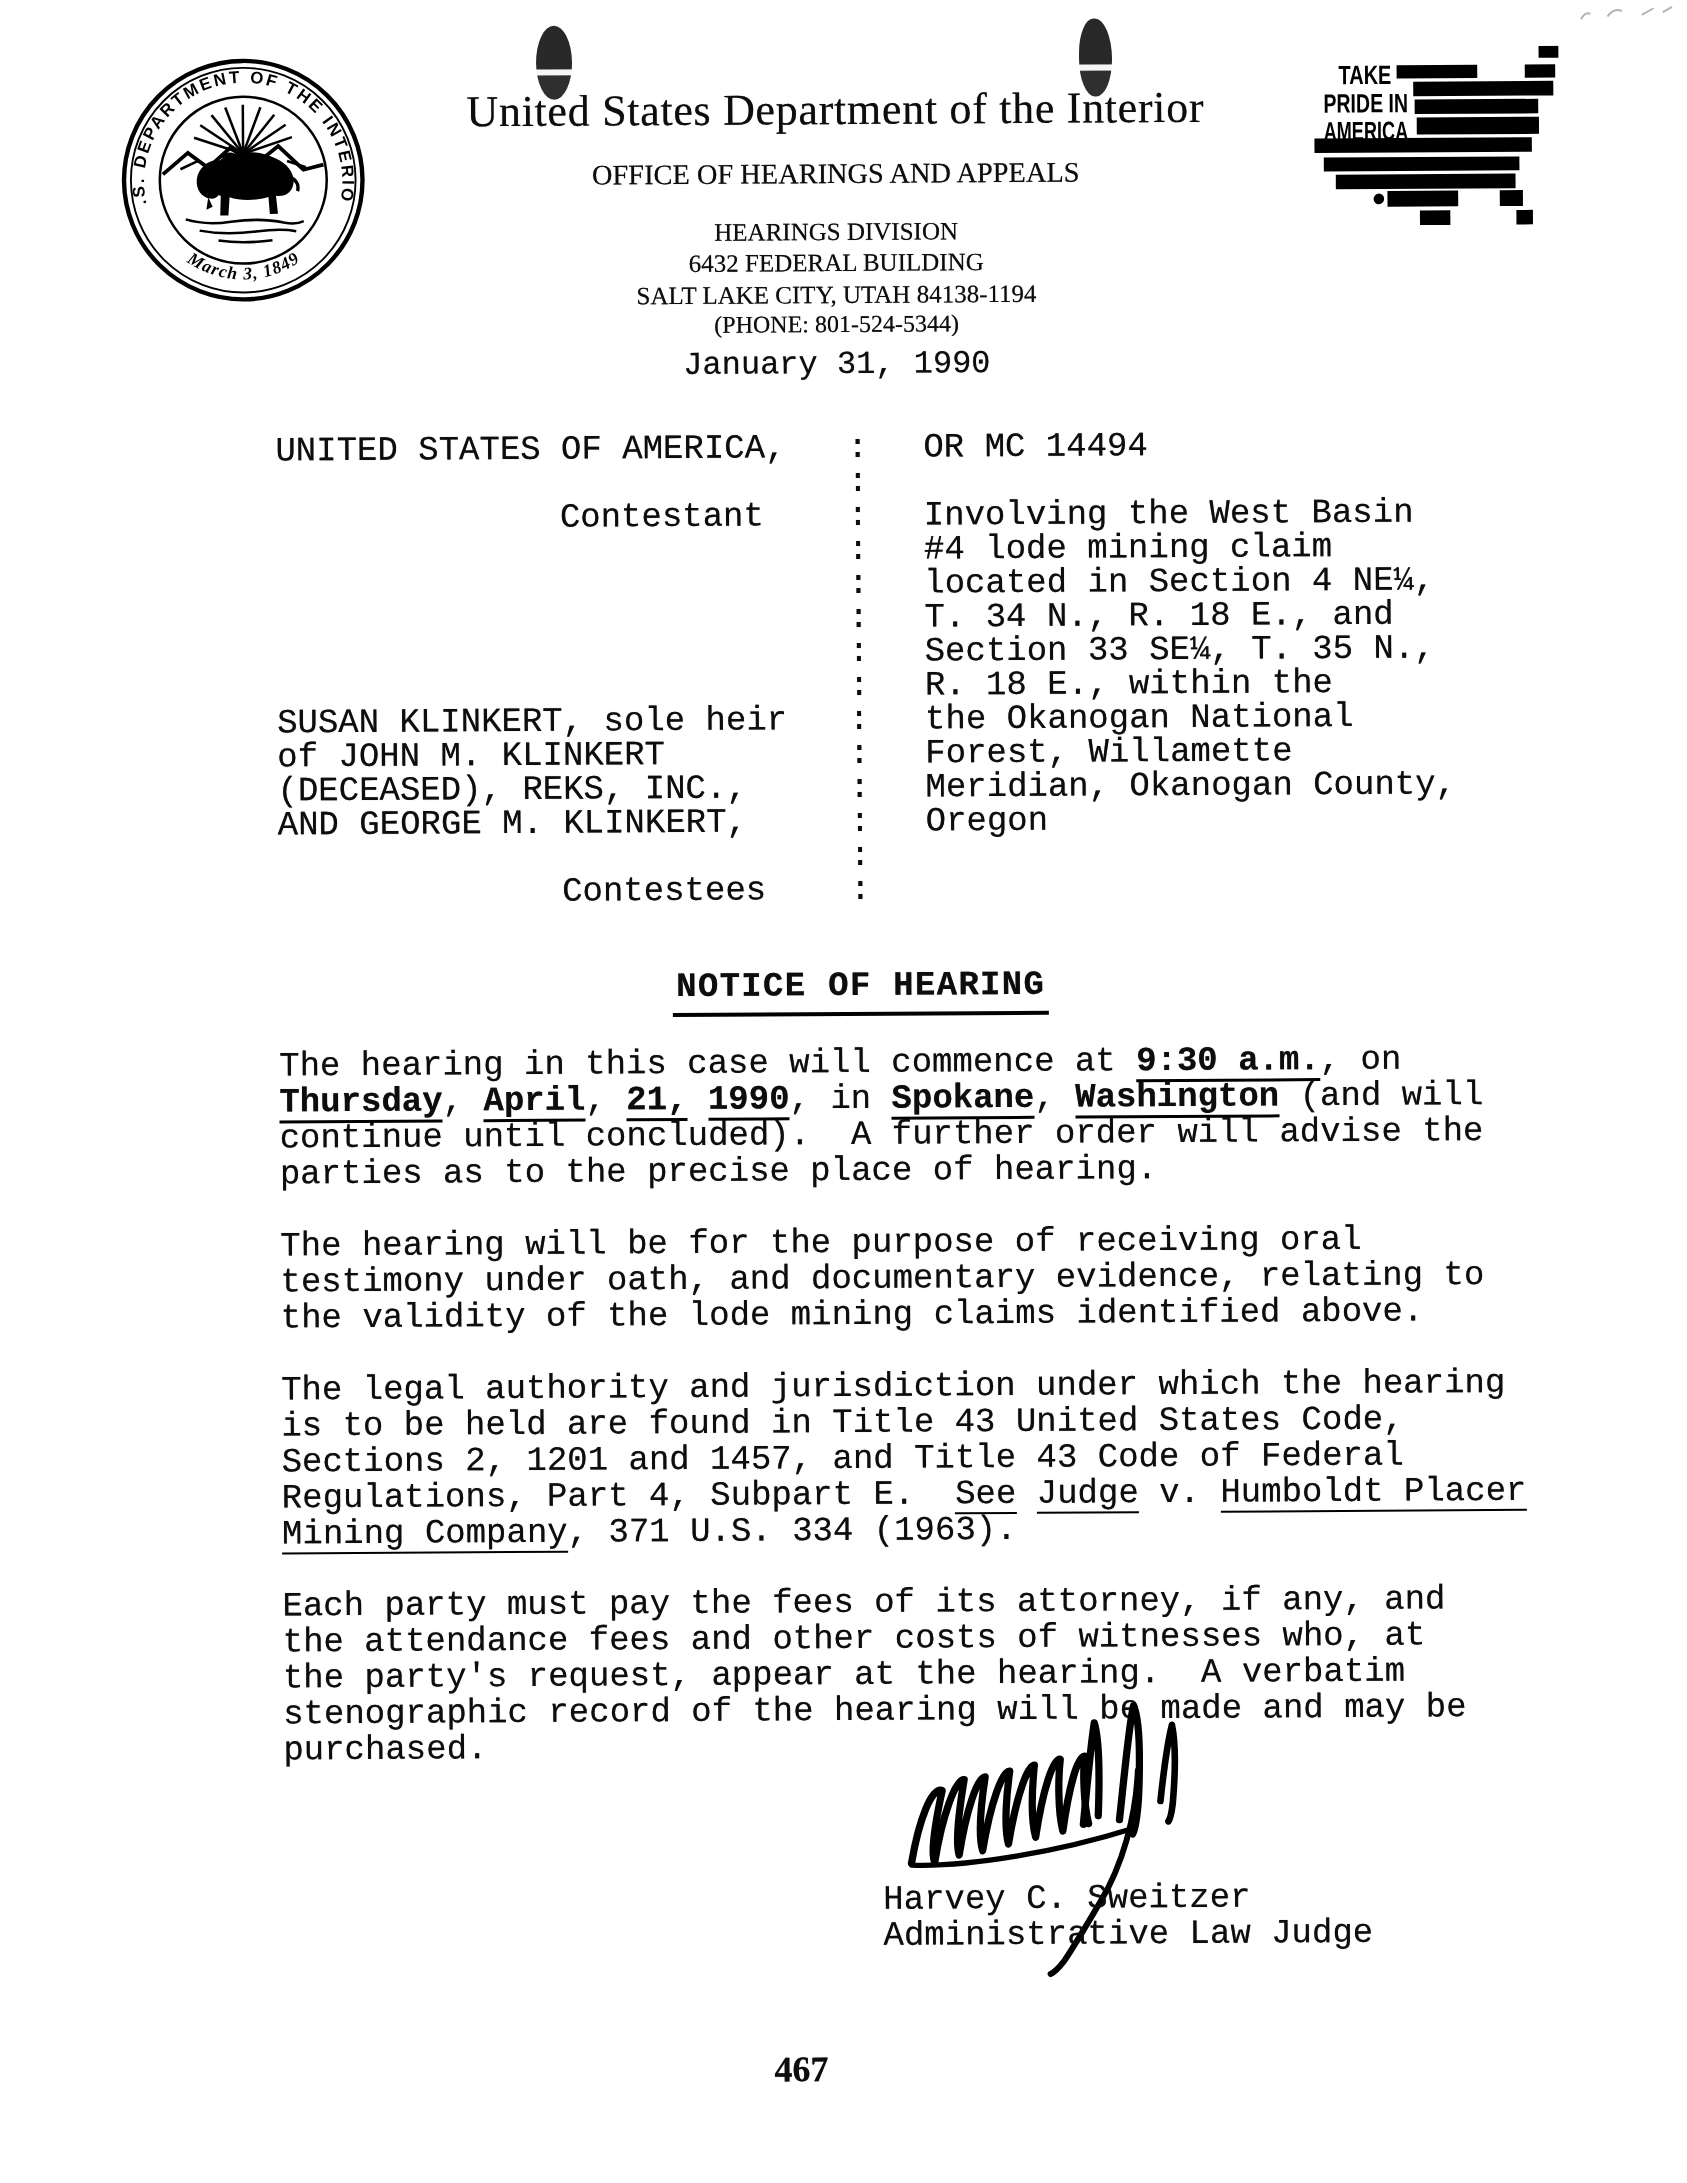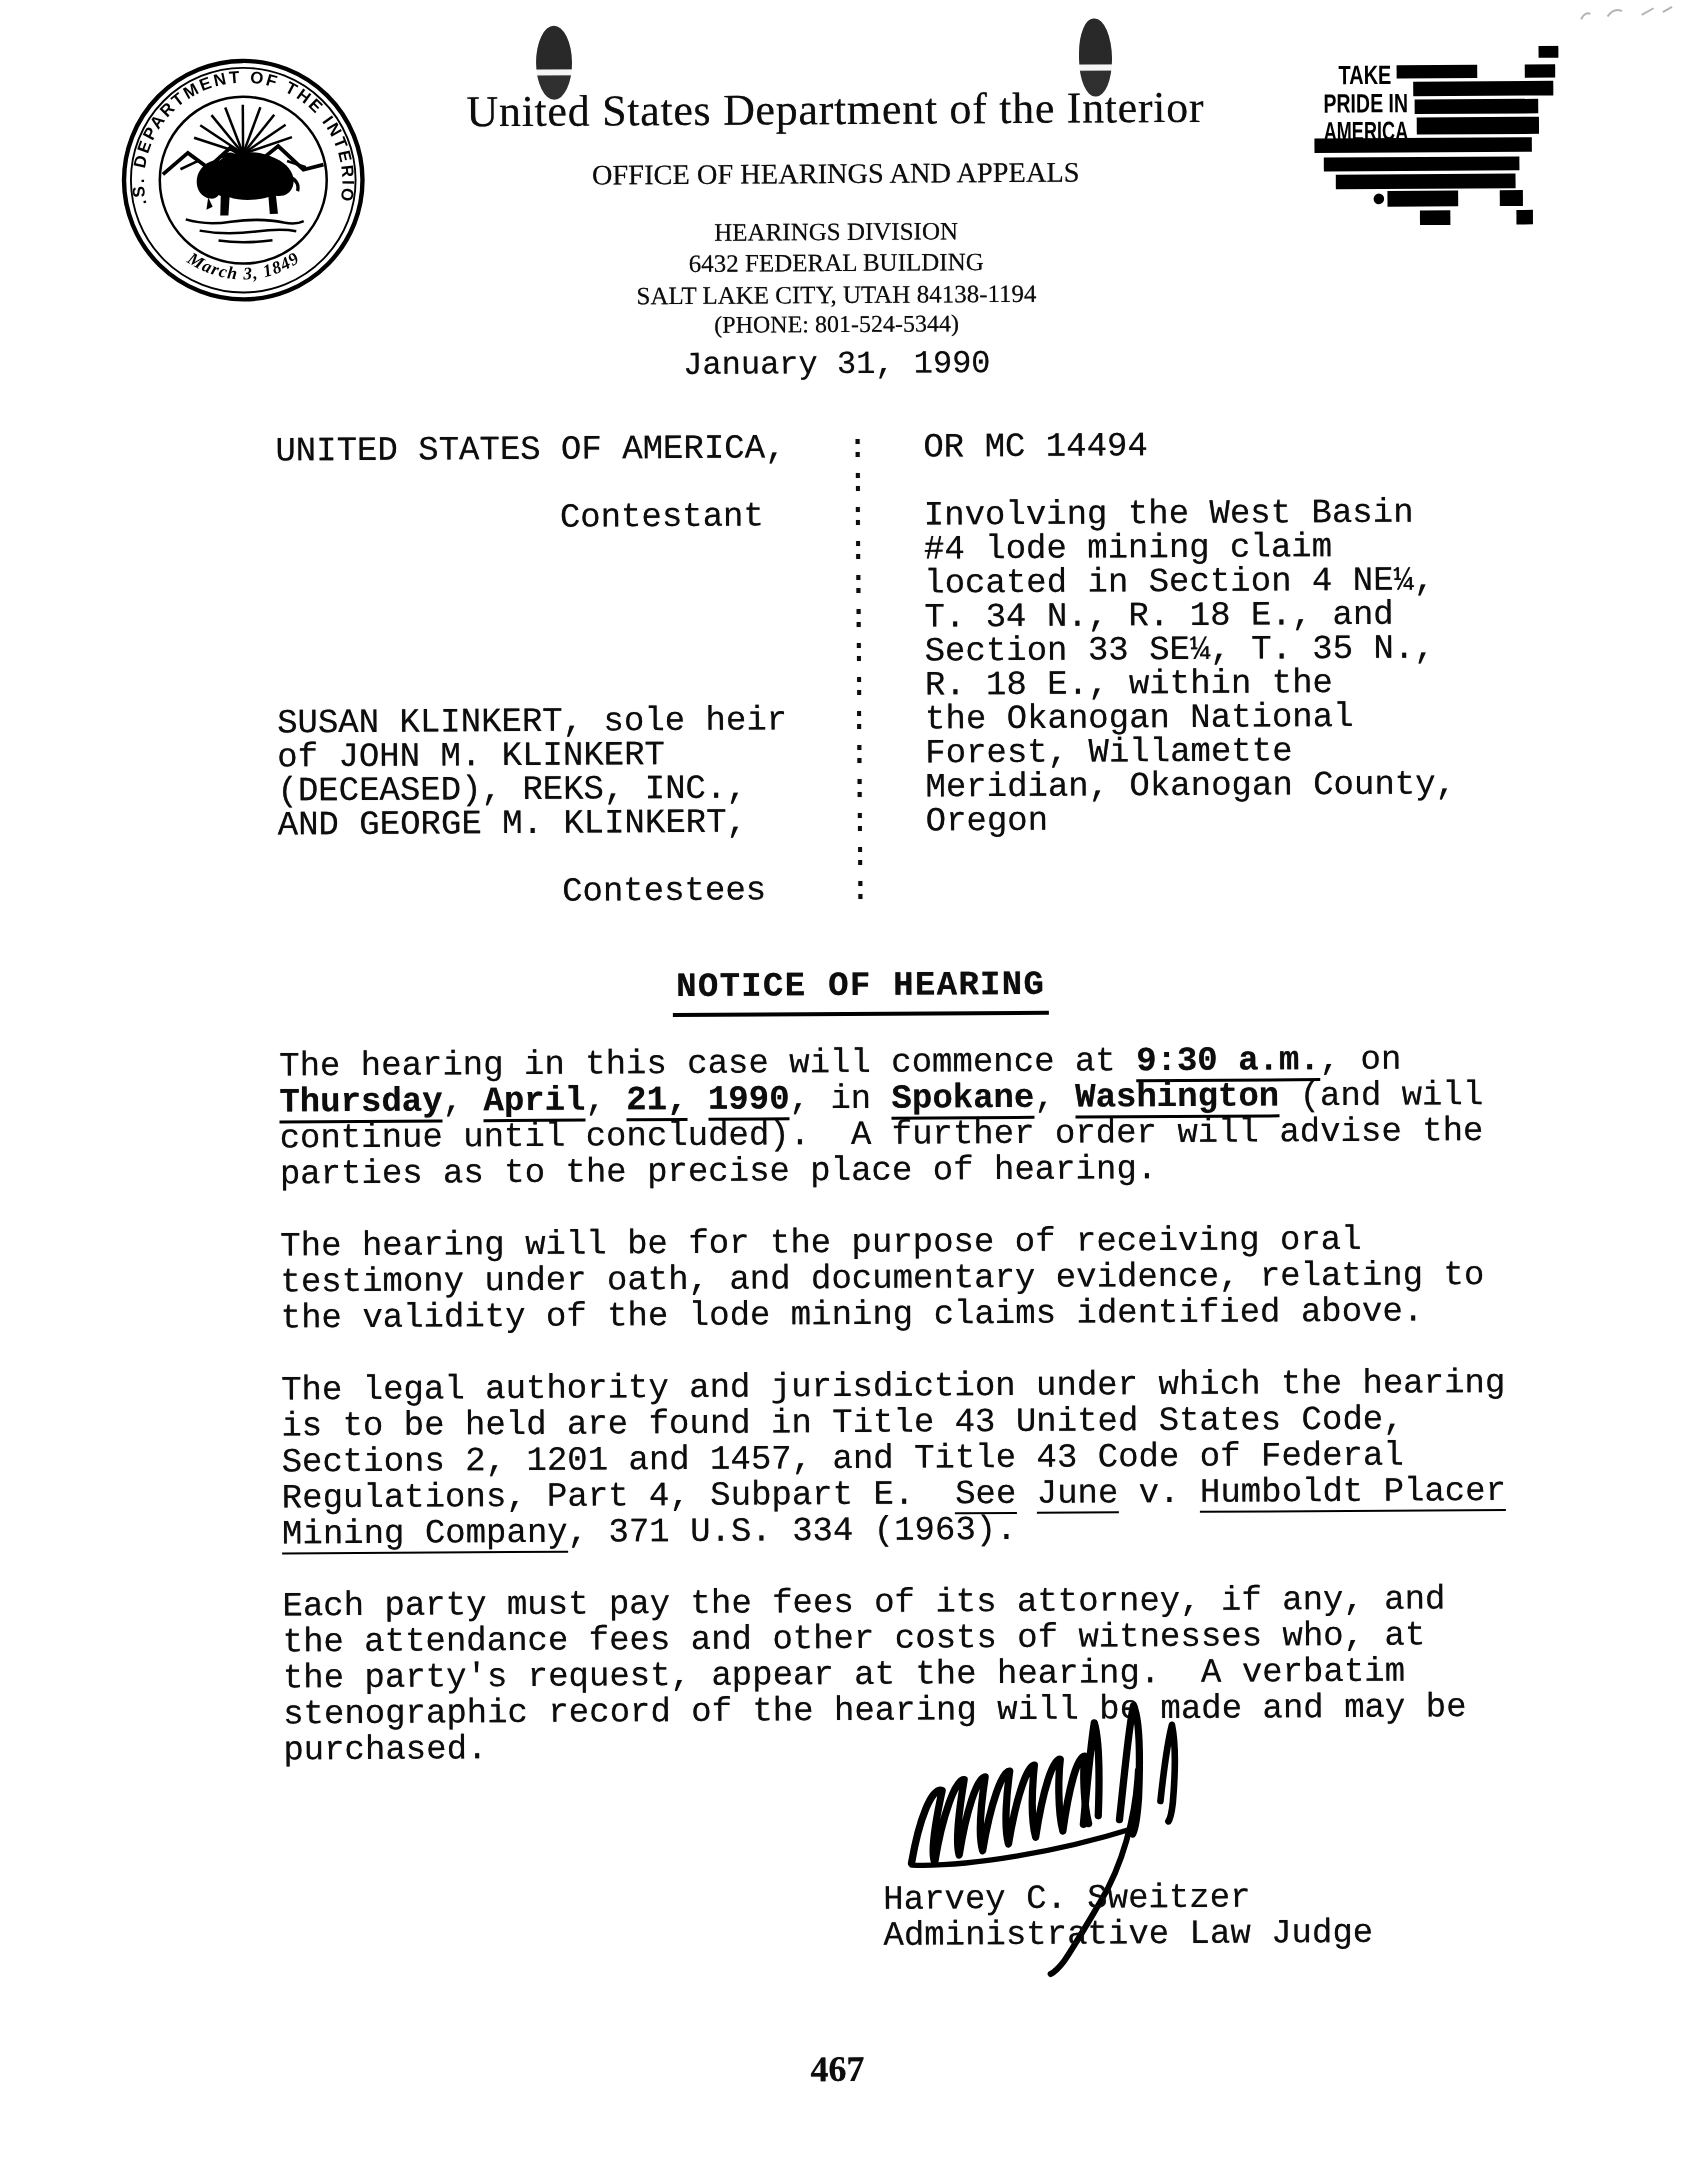--- a/index.html
+++ b/index.html
@@ -36,21 +36,21 @@
   .bodytxt{position:absolute;left:278px;top:1045px;width:1270px;font-size:34px;}
   .para{margin:0 0 36px 0;}
   .tline{white-space:pre;line-height:36px;height:36px;}
   .u{display:inline-block;line-height:1;border-bottom:2.6px solid #000;padding-bottom:1.3px;}
   .ub{display:inline-block;line-height:1;border-bottom:3.3px solid #000;padding-bottom:1.3px;font-weight:700;}
   
   .sig-scribble{position:absolute;left:880px;top:1704px;width:331px;height:278px;pointer-events:none;}
   .sig-block{position:absolute;left:877px;top:1882px;font-size:34px;}
   .sig-line{white-space:pre;line-height:36px;height:36px;}
   
-  .pageno{position:absolute;left:767px;top:2048px;width:126px;text-align:center;
+  .pageno{position:absolute;left:767px;top:2048px;width:126px;text-align:left;
           font-family:"Liberation Serif","DejaVu Serif",serif;font-weight:700;font-size:36px;}
   .corner-marks{position:absolute;left:1581px;top:4px;width:99px;height:29px;opacity:.55;}
 </style>
 </head>
 <body>
 
 <div class="page">
   <div class="tilt">
 
     <svg class="seal" viewBox="-200 -200 400 400">
@@ -166,21 +166,21 @@
         </div>
         <div class="para">
           <div class="tline"><span>The hearing will be for the purpose of receiving oral</span></div>
           <div class="tline"><span>testimony under oath, and documentary evidence, relating to</span></div>
           <div class="tline"><span>the validity of the lode mining claims identified above.</span></div>
         </div>
         <div class="para">
           <div class="tline"><span>The legal authority and jurisdiction under which the hearing</span></div>
           <div class="tline"><span>is to be held are found in Title 43 United States Code,</span></div>
           <div class="tline"><span>Sections 2, 1201 and 1457, and Title 43 Code of Federal</span></div>
-          <div class="tline"><span>Regulations, Part 4, Subpart E.  </span><span class="u">See</span><span> </span><span class="u">June</span><span> v. </span><span class="u">Humboldt Placer</span></div>
+          <div class="tline"><span>Regulations, Part 4, Subpart E.  </span><span class="u">See</span><span> </span><span class="u">Judge</span><span> v. </span><span class="u">Humboldt Placer</span></div>
           <div class="tline"><span class="u">Mining Company</span><span>, 371 U.S. 334 (1963).</span></div>
         </div>
         <div class="para">
           <div class="tline"><span>Each party must pay the fees of its attorney, if any, and</span></div>
           <div class="tline"><span>the attendance fees and other costs of witnesses who, at</span></div>
           <div class="tline"><span>the party's request, appear at the hearing.  A verbatim</span></div>
           <div class="tline"><span>stenographic record of the hearing will be made and may be</span></div>
           <div class="tline"><span>purchased.</span></div>
         </div>
       </div>

